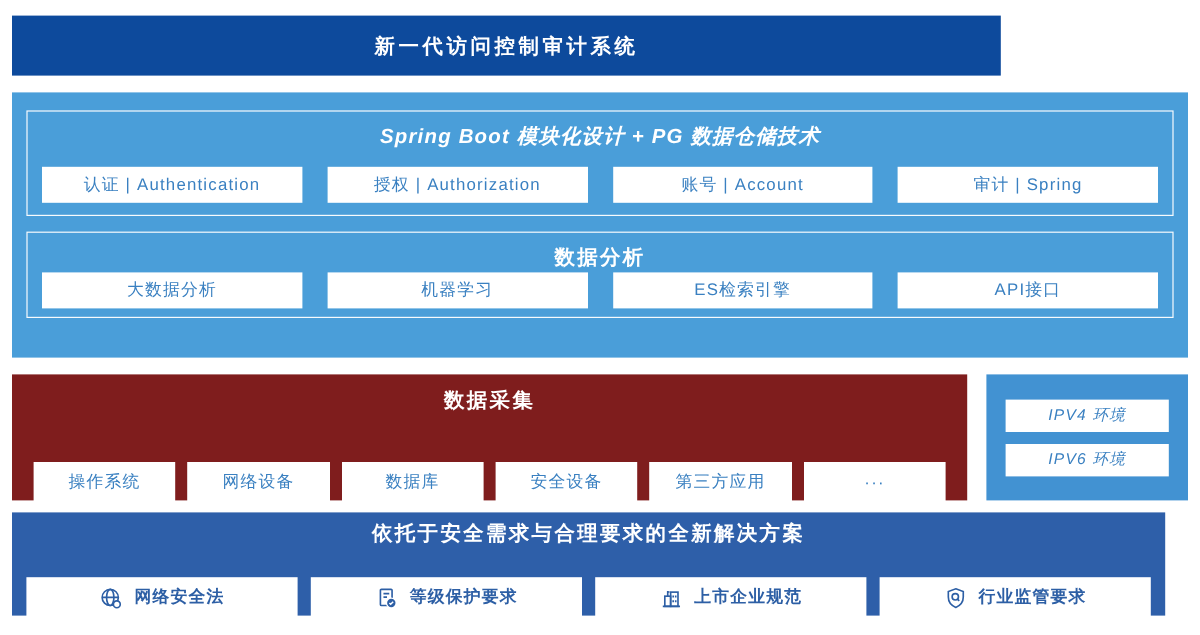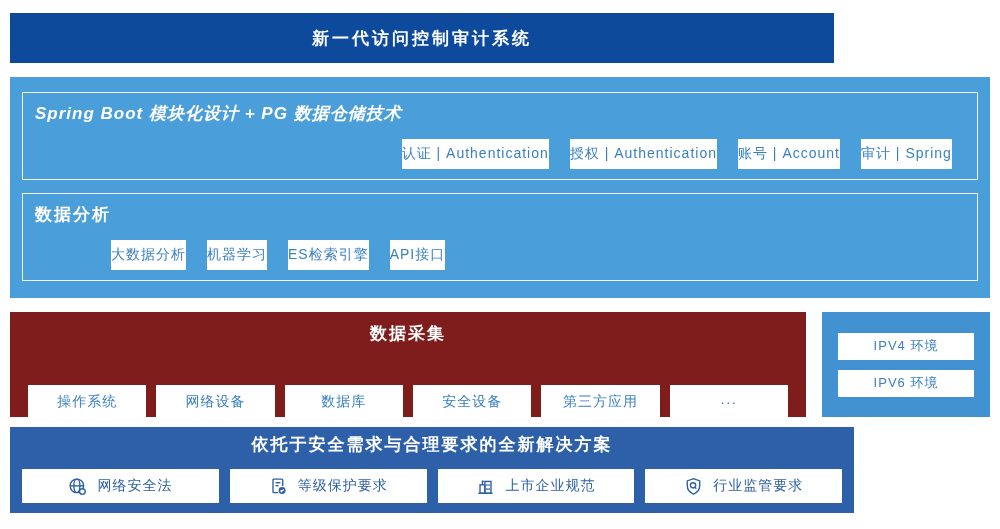--- a/index.html
+++ b/index.html
@@ -15,25 +15,25 @@
     display:flex;align-items:center;justify-content:center;
   }
   .header .title{
     color:#ffffff;font-size:17px;font-weight:bold;letter-spacing:3px;
   }
   
   .platform{left:10px;top:77px;width:980px;height:221px;background:#4a9ed9;}
   .inner-box{
     position:absolute;left:12px;right:12px;box-sizing:border-box;
     border:1.5px solid rgba(255,255,255,0.95);
-    display:flex;flex-direction:row;
+    display:flex;flex-direction:column;
     padding:9px 12px 10px;
   }
   .inner-box.modules{top:15px;height:88px;}
-  .inner-box.analysis{top:116px;height:88px;}
+  .inner-box.analysis{top:116px;height:72px;}
   .sec-title{
     text-align:center;color:#ffffff;font-size:17px;font-weight:bold;
     letter-spacing:2px;line-height:24px;
   }
   .sec-title.italic{font-style:italic;letter-spacing:1px;}
   .row{display:flex;gap:21px;margin-top:auto;}
   .wbox{
     flex:1;height:30px;background:#ffffff;color:#3a80c1;font-size:14px;
     display:flex;align-items:center;justify-content:center;letter-spacing:1px;
     white-space:nowrap;
@@ -43,42 +43,42 @@
   .collection .row{margin-top:11px;gap:10px;}
   .collection .wbox{height:34px;margin-top:28px;}
   
   .env-panel{
     left:822px;top:312px;width:168px;height:105px;background:#4292d2;
     display:flex;flex-direction:column;justify-content:center;gap:10px;
     padding:0 16px;
   }
   .env-box{
     height:27px;background:#ffffff;color:#3a80c1;font-size:13px;
-    display:flex;align-items:center;justify-content:center;letter-spacing:1px;
+    display:flex;align-items:center;justify-content:center;letter-spacing:1px;font-style:italic;
   }
   
-  .solution{left:10px;top:427px;width:844px;height:86px;background:#2e5fa9;padding:6px 12px 0;}
-  .solution .row{margin-top:12px;gap:11px;}
+  .solution{left:10px;top:427px;width:961px;height:86px;background:#2e5fa9;padding:6px 12px 0;}
+  .solution .row{margin-top:24px;gap:11px;font-weight:bold;}
   .solution .wbox{height:34px;gap:10px;color:#2d5fa5;}
   .icon{width:19px;height:19px;flex:0 0 auto;display:block;}
   .icon svg{display:block;width:100%;height:100%;}
 </style>
 </head>
 <body>
 
 <div class="band header">
   <div class="title">新一代访问控制审计系统</div>
 </div>
 
 <div class="band platform">
   <div class="inner-box modules">
     <div class="sec-title italic">Spring Boot 模块化设计 + PG 数据仓储技术</div>
     <div class="row">
       <div class="wbox">认证 | Authentication</div>
-      <div class="wbox">授权 | Authentication</div>
+      <div class="wbox">授权 | Authorization</div>
       <div class="wbox">账号 | Account</div>
       <div class="wbox">审计 | Spring</div>
     </div>
   </div>
   <div class="inner-box analysis">
     <div class="sec-title">数据分析</div>
     <div class="row">
       <div class="wbox">大数据分析</div>
       <div class="wbox">机器学习</div>
       <div class="wbox">ES检索引擎</div>

